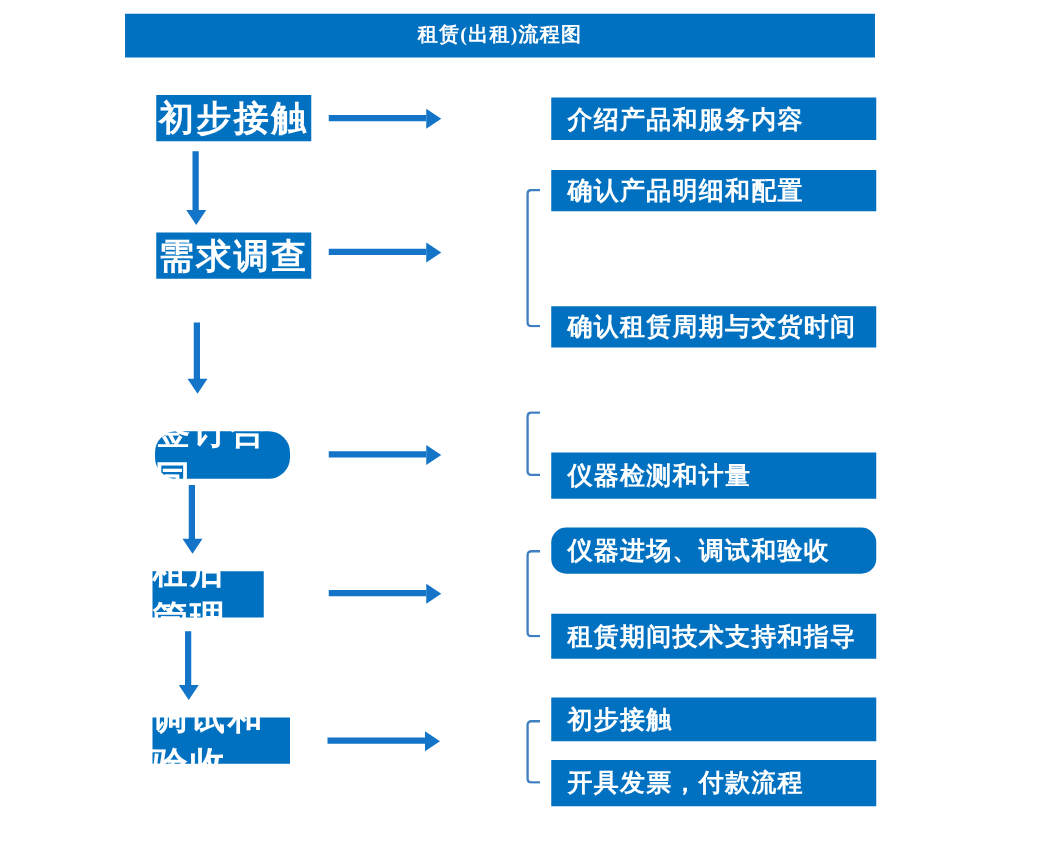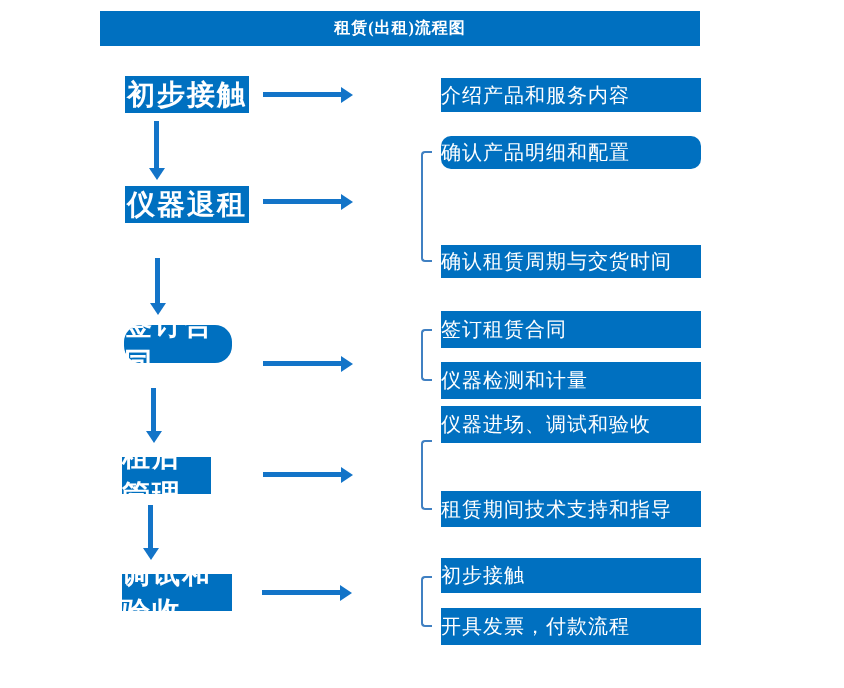--- a/index.html
+++ b/index.html
@@ -19,39 +19,39 @@
   }
   .lbox {
     position:absolute; background:#0070C0; color:#ffffff;
     font-size:28px; font-weight:bold;
     display:flex; align-items:center; justify-content:center;
     letter-spacing:2px;
     margin-left:22px;
   }
   .lb1 { left:103px; top:76px;  width:124px; height:37px; }
   .lb2 { left:103px; top:186px; width:124px; height:37px; }
-  .lb3 { left:102px; top:325px; width:108px; height:38px;border-radius:17px; }
+  .lb3 { left:102px; top:345px; width:108px; height:38px;border-radius:17px; }
   .lb4 { left:100px; top:457px; width:89px; height:37px; }
   .lb5 { left:100px; top:574px; width:110px; height:37px; }
 
   .rbox {
     position:absolute; left:441px; width:260px;
     background:#0070C0; color:#ffffff;
-    font-size:20px; font-weight:normal;
+    font-size:20px; font-weight:bold;
     display:flex; align-items:center;
-    box-sizing:border-box;
+    padding-left:13px; box-sizing:border-box;
     letter-spacing:1px;
   }
   .r1  { top:78px;  height:34px; }
-  .r2a { top:136px; height:33px;border-radius:10px; }
+  .r2a { top:136px; height:33px; }
   .r2b { top:187px; height:34px; }
   .r2c { top:245px; height:33px; }
   .r3a { top:311px; height:37px; }
   .r3b { top:362px; height:37px; }
-  .r4a { top:406px; height:37px; }
+  .r4a { top:422px; height:37px;border-radius:12px; }
   .r4b { top:491px; height:36px; }
   .r5a { top:558px; height:35px; }
   .r5b { top:608px; height:37px;text-align:right; }
 
   .varrow { position:absolute; width:5px; background:#1374C8; }
   .varrow::after {
     content:""; position:absolute; bottom:-11px; left:50%;
     transform:translateX(-50%);
     border-left:8px solid transparent; border-right:8px solid transparent;
     border-top:12px solid #1374C8;
@@ -86,21 +86,21 @@
   .bk5 { top:576px; height:51px; }
 </style>
 </head>
 <body>
 
 <div class="canvas">
 
   <div class="title">租赁(出租)流程图</div>
 
   <div class="lbox lb1">初步接触</div>
-  <div class="lbox lb2">仪器退租</div>
+  <div class="lbox lb2">需求调查</div>
   <div class="lbox lb3">签订合同</div>
   <div class="lbox lb4">租后管理</div>
   <div class="lbox lb5">调试和验收</div>
 
   <div class="varrow d1"></div>
   <div class="varrow d2"></div>
   <div class="varrow d3"></div>
   <div class="varrow d4"></div>
 
   <div class="harrow h1"></div>
@@ -112,21 +112,20 @@
   <div class="bracket bk2"></div>
   <div class="bracket bk3"></div>
   <div class="bracket bk4"></div>
   <div class="bracket bk5"></div>
 
   <div class="rbox r1">介绍产品和服务内容</div>
 
   <div class="rbox r2a">确认产品明细和配置</div>
   <div class="rbox r2c">确认租赁周期与交货时间</div>
 
-  <div class="rbox r3a">签订租赁合同</div>
   <div class="rbox r3b">仪器检测和计量</div>
 
   <div class="rbox r4a">仪器进场、调试和验收</div>
   <div class="rbox r4b">租赁期间技术支持和指导</div>
 
   <div class="rbox r5a">初步接触</div>
   <div class="rbox r5b">开具发票，付款流程</div>
 
 </div>
 

